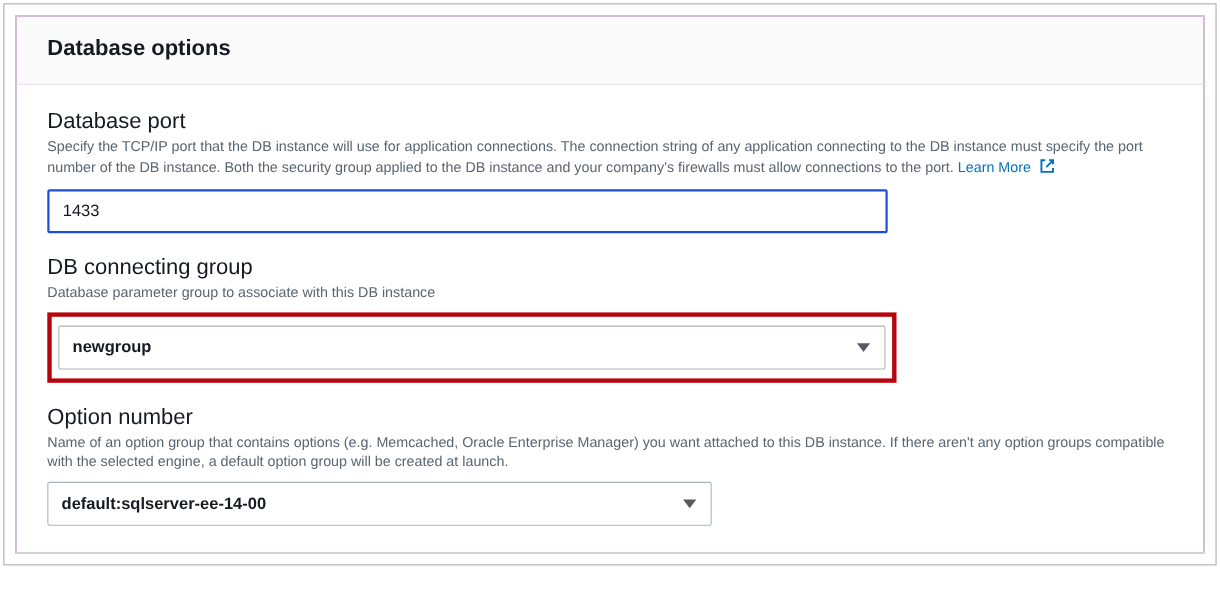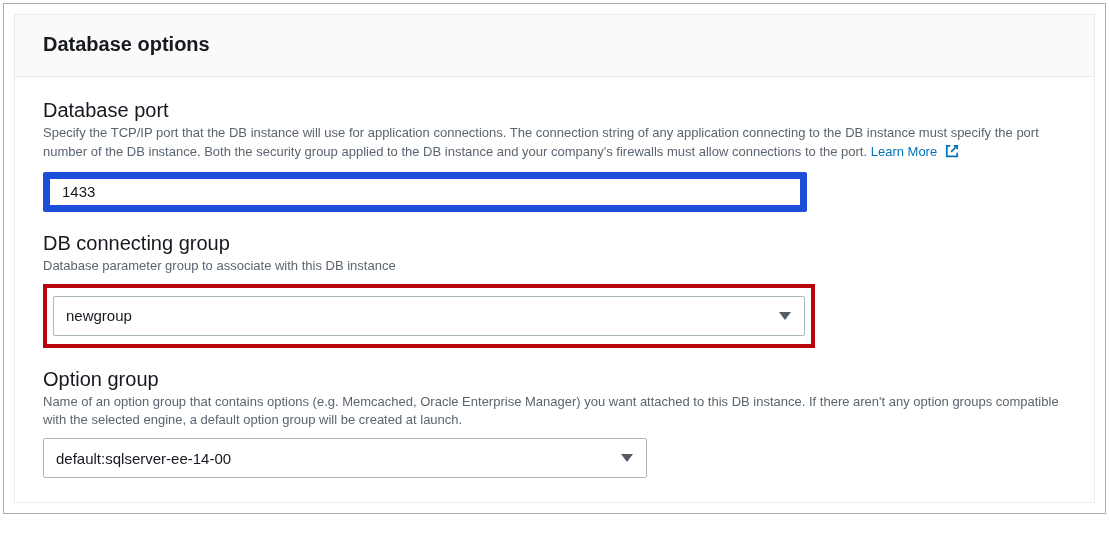--- a/index.html
+++ b/index.html
@@ -54,21 +54,21 @@
     }
     .external-icon {
       display: inline-block;
       vertical-align: -2px;
       margin-left: 4px;
     }
     .text-input {
       width: 764px;
       max-width: 100%;
       height: 40px;
-      border: 7px solid #1d4ed8;
+      border: 2px solid #1d4ed8;
       border-radius: 2px;
       padding: 6px 12px;
       font-size: 15px;
       color: #16191f;
       font-family: inherit;
     }
     .select-wrap {
       position: relative;
       width: 604px;
       max-width: 100%;
@@ -80,20 +80,21 @@
       border-radius: 2px;
       padding: 6px 36px 6px 12px;
       font-size: 15px;
       color: #16191f;
       background: #ffffff;
       font-family: inherit;
       appearance: none;
       -webkit-appearance: none;
       cursor: pointer;
       text-align: left;
+      font-weight: bold;
     }
     .caret {
       position: absolute;
       right: 14px;
       top: 50%;
       transform: translateY(-50%);
       width: 0;
       height: 0;
       border-left: 6px solid transparent;
       border-right: 6px solid transparent;
@@ -143,21 +144,21 @@
         <div class="field-desc">Database parameter group to associate with this DB instance</div>
         <div class="pg-highlight">
           <div class="select-wrap">
             <button type="button" class="select-input">newgroup</button>
             <span class="caret"></span>
           </div>
         </div>
       </div>
 
       <div class="field-block" style="margin-bottom:0">
-        <div class="field-label">Option group</div>
+        <div class="field-label">Option number</div>
         <div class="field-desc">Name of an option group that contains options (e.g. Memcached, Oracle Enterprise Manager) you want attached to this DB instance. If there aren't any option groups compatible with the selected engine, a default option group will be created at launch.</div>
         <div class="select-wrap">
           <button type="button" class="select-input">default:sqlserver-ee-14-00</button>
           <span class="caret"></span>
         </div>
       </div>
 
     </div>
   </div>
 </div>

